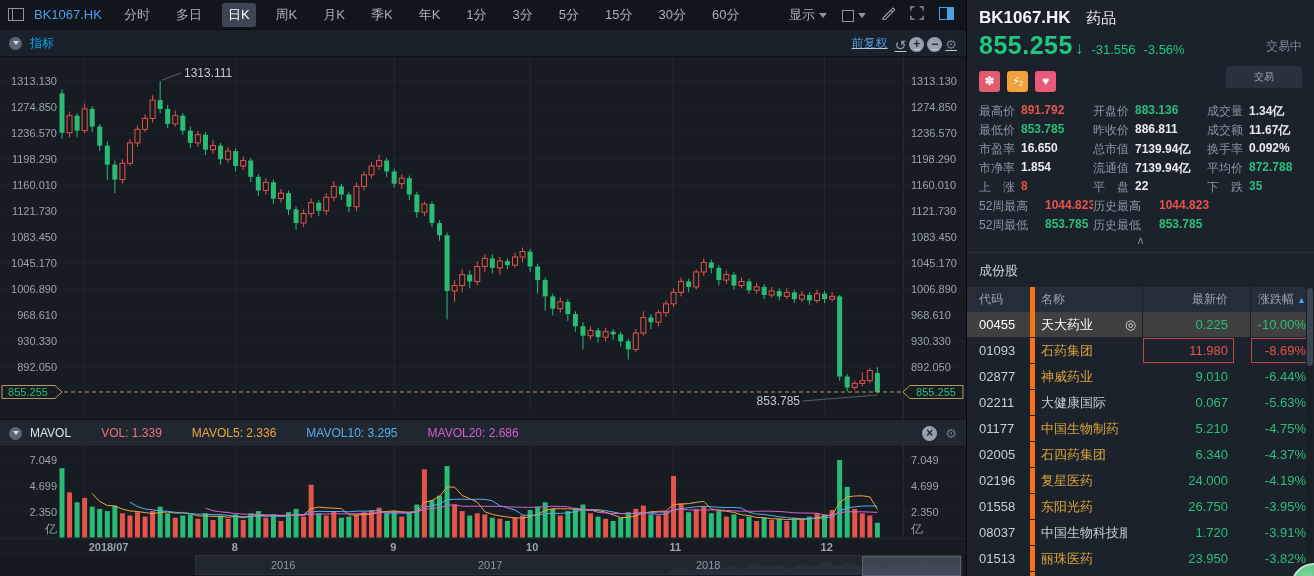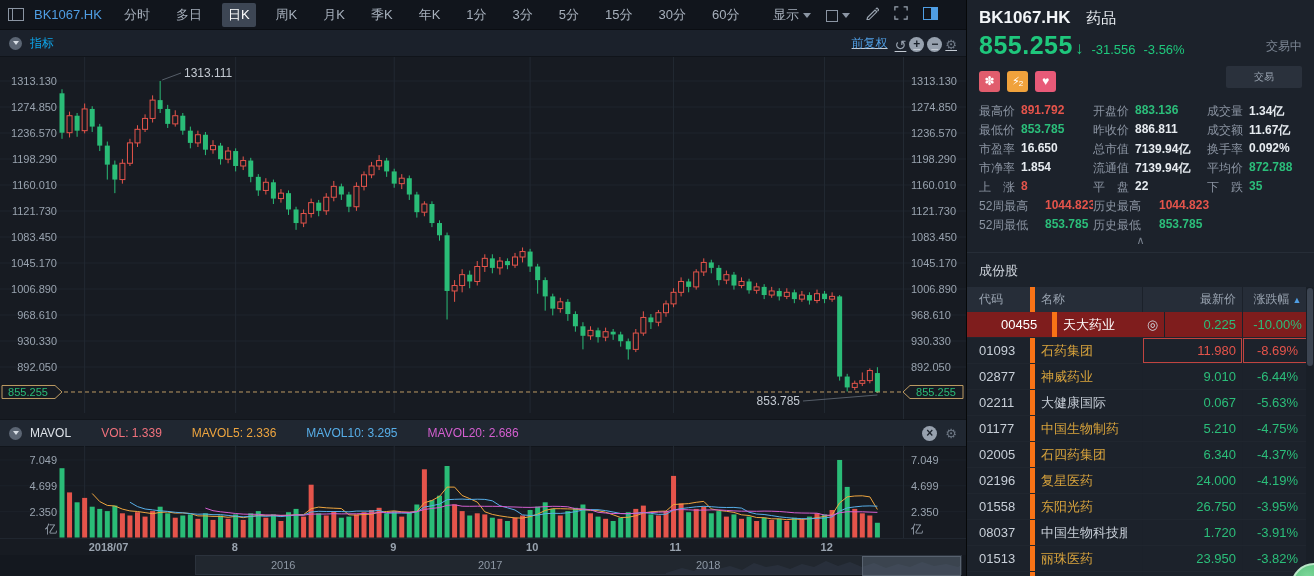--- a/index.html
+++ b/index.html
@@ -7,21 +7,21 @@
        font-family:"Liberation Sans","DejaVu Sans",sans-serif;color:#c3cad3;font-size:13px;}
   
   .left{position:absolute;left:0;top:0;width:966px;height:576px;}
   .topbar{position:absolute;top:0;left:0;width:966px;height:29px;background:#11151c;
           display:flex;align-items:center;border-bottom:1px solid #0b0e13;}
   .win-icon{margin:0 10px 0 8px;display:flex;}
   .symbol{color:#4f9ee4;margin-right:16px;cursor:pointer;}
   .tabs{display:flex;align-items:center;gap:14px;color:#a7b0bc;}
   .tab{padding:3px 6px;border-radius:2px;cursor:pointer;white-space:nowrap;}
   .tab.active{background:#3d4654;color:#fff;}
-  .topbar-right{margin-left:auto;display:flex;align-items:center;gap:15px;padding-right:28px;color:#a7b0bc;}
+  .topbar-right{margin-left:auto;display:flex;align-items:center;gap:15px;padding-right:12px;color:#a7b0bc;}
   .caret{display:inline-block;width:0;height:0;border-left:4px solid transparent;border-right:4px solid transparent;
          border-top:5px solid #8b95a3;margin-left:4px;vertical-align:middle;}
   .sq-icon{display:inline-block;width:10px;height:10px;border:1px solid #8b95a3;vertical-align:middle;}
   .ind-bar{position:absolute;top:30px;left:0;width:966px;height:26px;background:#1b212b;
            display:flex;align-items:center;border-bottom:1px solid #10141a;}
   .circ-chevron{width:13px;height:13px;border-radius:50%;background:#5b6573;display:inline-flex;
                 align-items:center;justify-content:center;margin:0 8px 0 9px;}
   .circ-chevron i{width:0;height:0;border-left:3px solid transparent;border-right:3px solid transparent;border-top:4px solid #d6dce3;}
   .ind-label{color:#0ea5e9;font-size:12px;}
   .ind-right{margin-left:auto;display:flex;align-items:flex-end;gap:3px;padding-right:9px;text-decoration:underline;}
@@ -73,26 +73,26 @@
   .v-red{color:#e5544b;font-weight:bold;}
   .v-green{color:#2bbe7a;font-weight:bold;}
   .collapse{height:13px;text-align:center;color:#79828f;font-size:11px;line-height:10px;cursor:pointer;}
   .section-title{padding:9px 12px 7px 12px;color:#ccd2da;font-size:13px;border-top:1px solid #262d37;margin-top:4px;}
   .tbl{position:relative;}
   .thead{display:flex;height:25px;align-items:center;background:#262d38;color:#99a3b0;font-size:12px;}
   .tc{box-sizing:border-box;padding:0 6px;}
   .tc.c-code{width:63px;padding-left:12px;}
   .tc.c-name{width:112px;border-left:5px solid #f97316;}
   .tc.c-price{flex:1;text-align:right;border-left:1px solid #1b212a;}
-  .tc.c-chg{width:72px;text-align:center;border-left:1px solid #1b212a;padding-right:8px;}
+  .tc.c-chg{width:64px;text-align:right;border-left:1px solid #1b212a;padding-right:8px;margin-left:16px;}
   .thead .tc{height:25px;line-height:25px;}
   .sort-ic{color:#4f9ee4;font-size:9px;margin-left:3px;}
   .trow{display:flex;height:25px;align-items:center;font-size:13px;border-bottom:1px solid #20262f;cursor:pointer;}
   .trow .tc{height:25px;line-height:25px;}
-  .trow.sel{background:#7f1d1d;padding-left:22px;}
+  .trow.sel{background:#404040;}
   .trow .code{color:#c8cfd8;}
   .trow.sel .code,.trow.sel .nm{color:#fff;}
   .nm{overflow:hidden;white-space:nowrap;display:inline-block;max-width:86px;vertical-align:top;}
   .nm.yellow{color:#d9a43c;}
   .nm.white{color:#c8cfd8;}
   .watch{float:right;color:#cfd7df;font-size:13px;}
   .tc.flash{box-shadow:inset 0 0 0 1px #c04440;}
   .txt-green{color:#2bbe7a;}
   .txt-red{color:#e5544b;}
   .scrollbar{position:absolute;right:0;top:0;width:8px;bottom:-293px;background:#191f27;}

